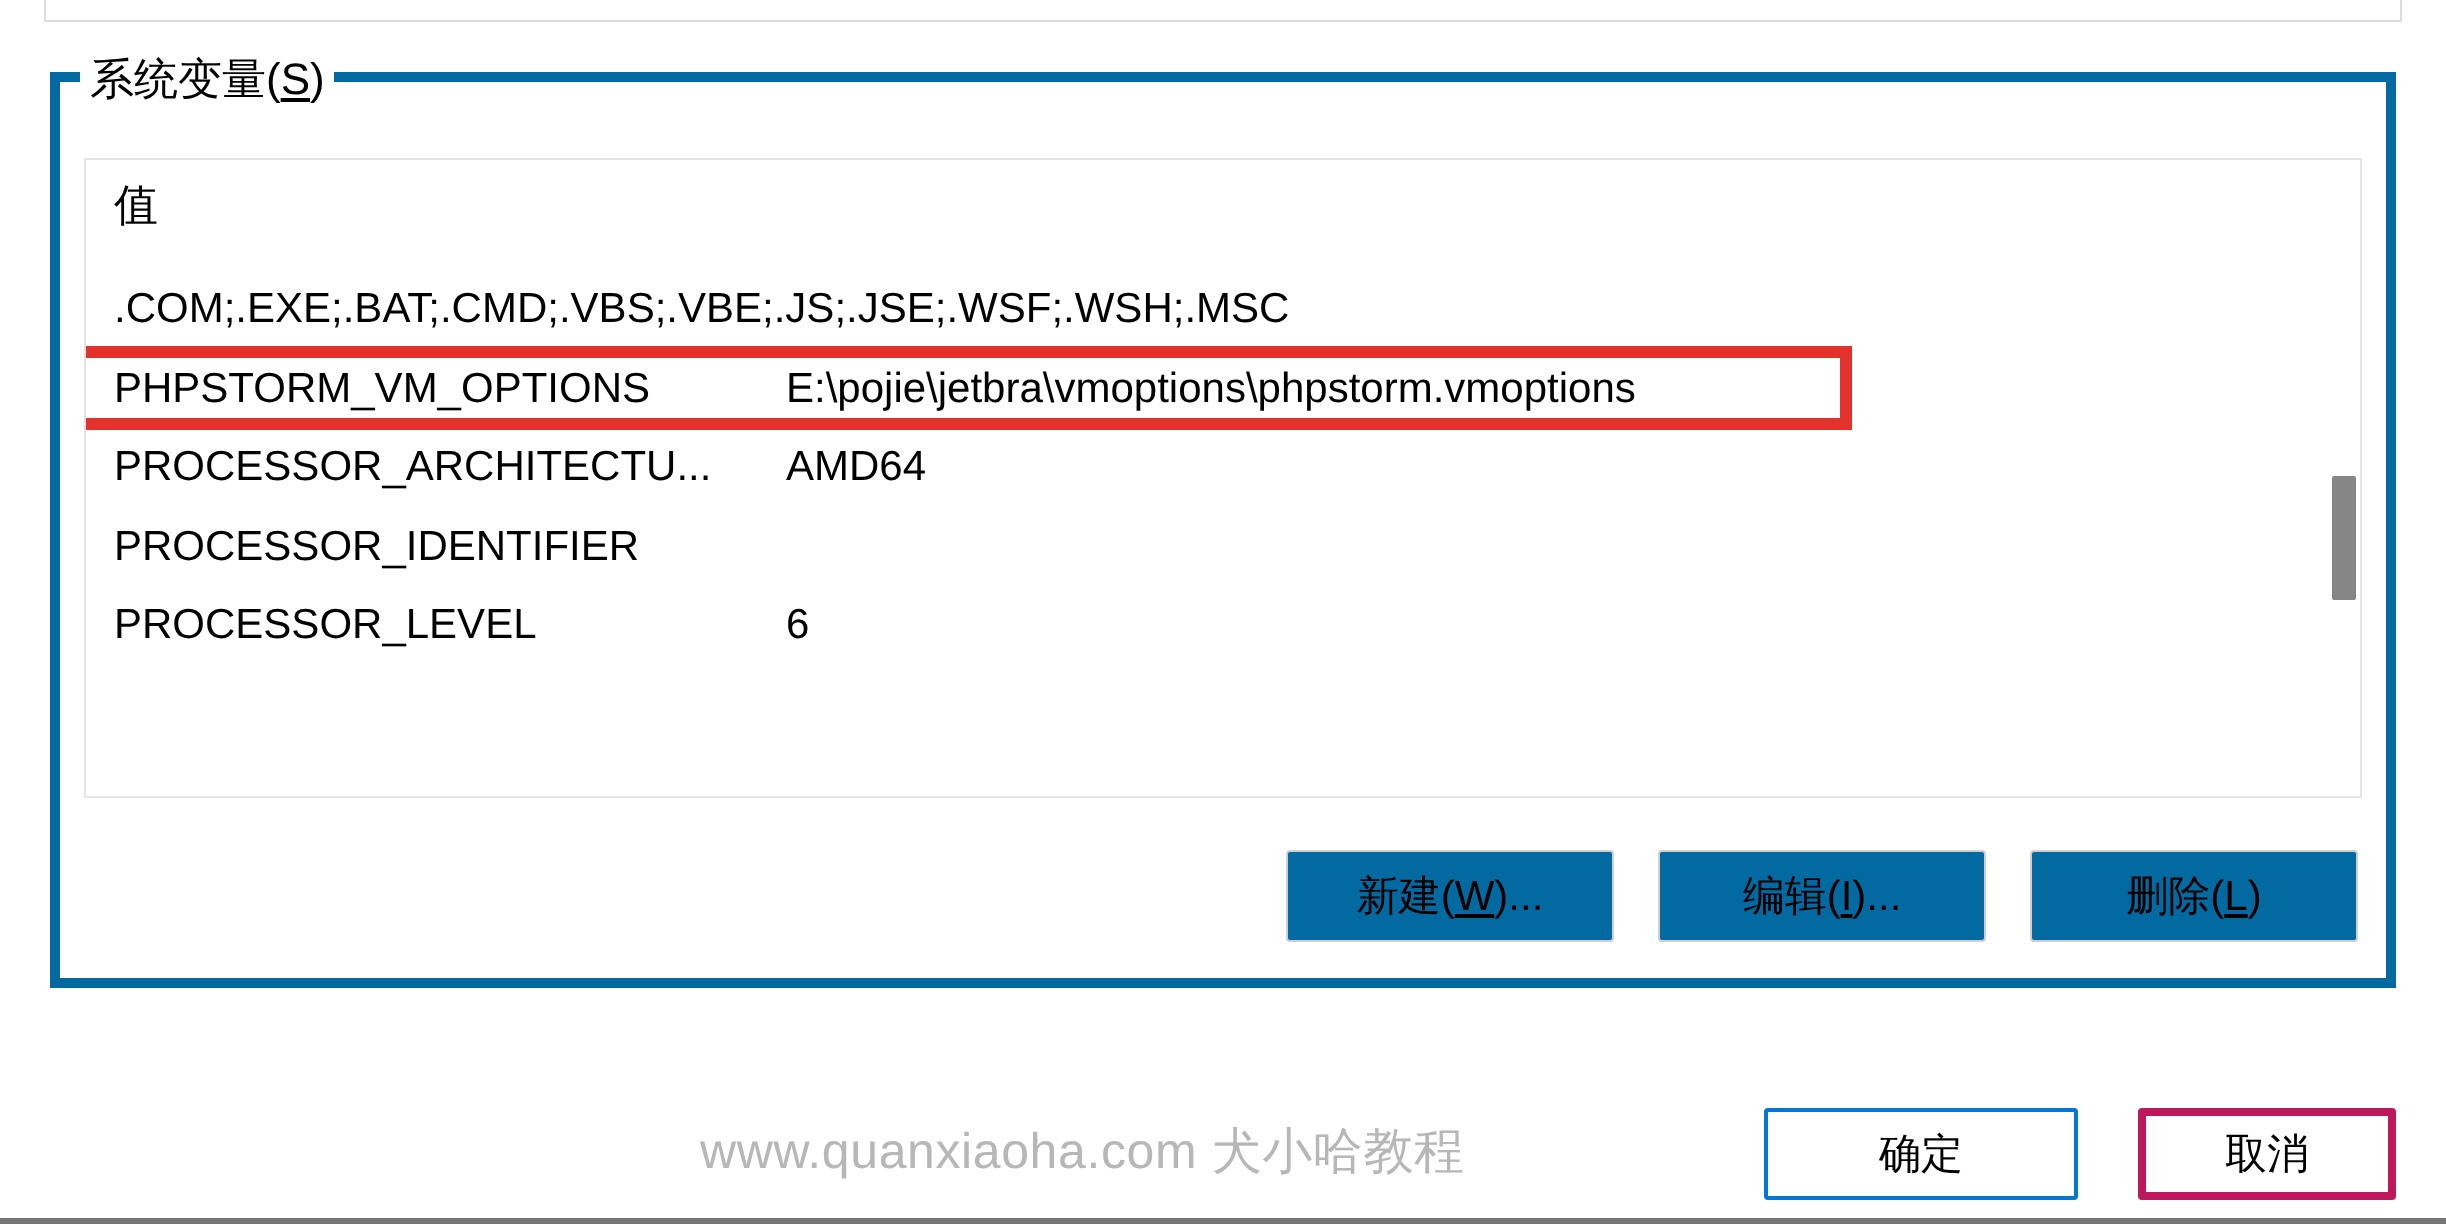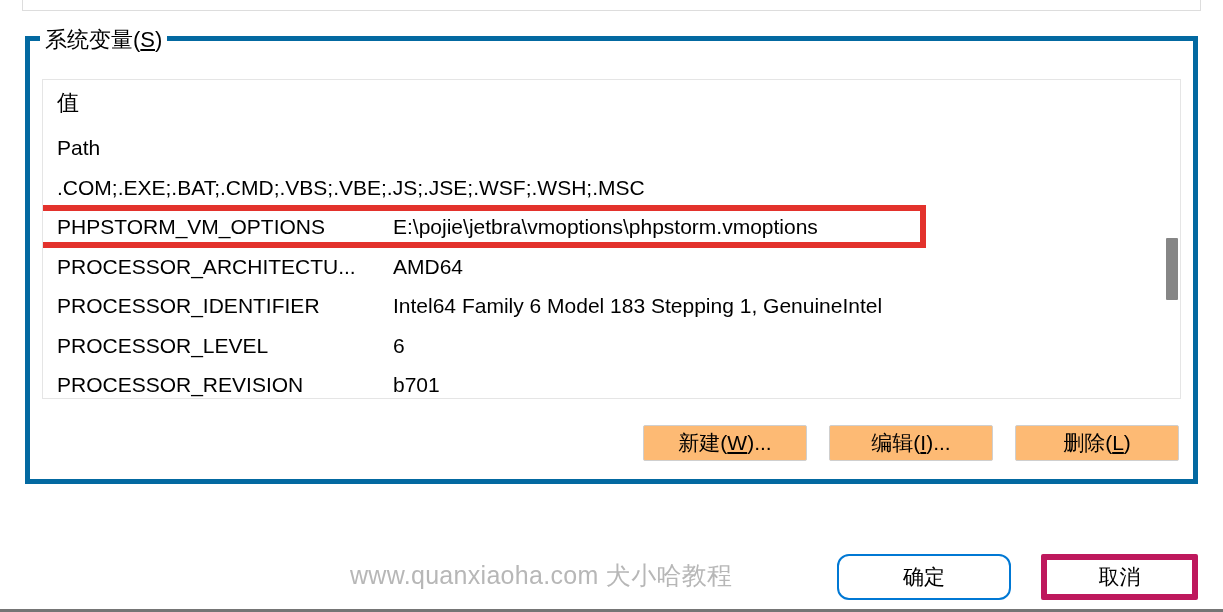--- a/index.html
+++ b/index.html
@@ -104,53 +104,53 @@
     }
     .button-row {
       display: flex;
       justify-content: flex-end;
       gap: 22px;
       margin-top: 26px;
       padding-right: 2px;
     }
     .btn {
       min-width: 164px;
-      height: 36px;
+      height: 46px;
       border: 1px solid #cfcfcf;
-      background: #fdba74;
+      background: #0369a1;
       font-size: 21px;
       font-family: inherit;
       cursor: pointer;
       padding: 0 12px;
       border-radius: 2px;
     }
     .btn u {
       text-decoration: underline;
     }
     .dialog-buttons {
       position: absolute;
       bottom: 12px;
       right: 25px;
       display: flex;
       gap: 30px;
     }
     .btn-primary {
-      width: 174px;
+      width: 157px;
       height: 46px;
       border: 2px solid #0078d4;
       background: #ffffff;
       font-size: 21px;
       font-family: inherit;
       cursor: pointer;
-      border-radius: 12px;
+      border-radius: 2px;
     }
     .btn-secondary {
-      width: 157px;
+      width: 129px;
       height: 46px;
-      border: 6px solid #be185d;
+      border: 4px solid #be185d;
       background: #ffffff;
       font-size: 21px;
       font-family: Liberation Sans, sans-serif;
       cursor: pointer;
       border-radius: 2px;
     }
     .watermark {
       position: absolute;
       bottom: 20px;
       left: 350px;
@@ -179,45 +179,39 @@
   <div class="group-title">
     <span>系统变量(</span><u>S</u><span>)</span>
   </div>
 
   <div class="list-container">
     <div class="list-header">
       <div class="col-value">值</div>
     </div>
     <div class="list-body" id="list-body">
         <div class="list-row">
-          <div class="col-name">Path</div>
         </div>
         <div class="list-row">
           <div class="col-value">.COM;.EXE;.BAT;.CMD;.VBS;.VBE;.JS;.JSE;.WSF;.WSH;.MSC</div>
         </div>
         <div class="list-row">
           <div class="col-name">PHPSTORM_VM_OPTIONS</div>
           <div class="col-value">E:\pojie\jetbra\vmoptions\phpstorm.vmoptions</div>
           <div class="red-box"></div>
         </div>
         <div class="list-row">
           <div class="col-name">PROCESSOR_ARCHITECTU...</div>
           <div class="col-value">AMD64</div>
         </div>
         <div class="list-row">
           <div class="col-name">PROCESSOR_IDENTIFIER</div>
-          <div class="col-value">Intel64 Family 6 Model 183 Stepping 1, GenuineIntel</div>
         </div>
         <div class="list-row">
           <div class="col-name">PROCESSOR_LEVEL</div>
           <div class="col-value">6</div>
-        </div>
-        <div class="list-row">
-          <div class="col-name">PROCESSOR_REVISION</div>
-          <div class="col-value">b701</div>
         </div>
       </div>
     <div class="scrollbar">
       <div class="scroll-thumb"></div>
     </div>
   </div>
 
   <div class="button-row">
     <button class="btn">
       <span>新建(</span><u>W</u><span>)...</span>

